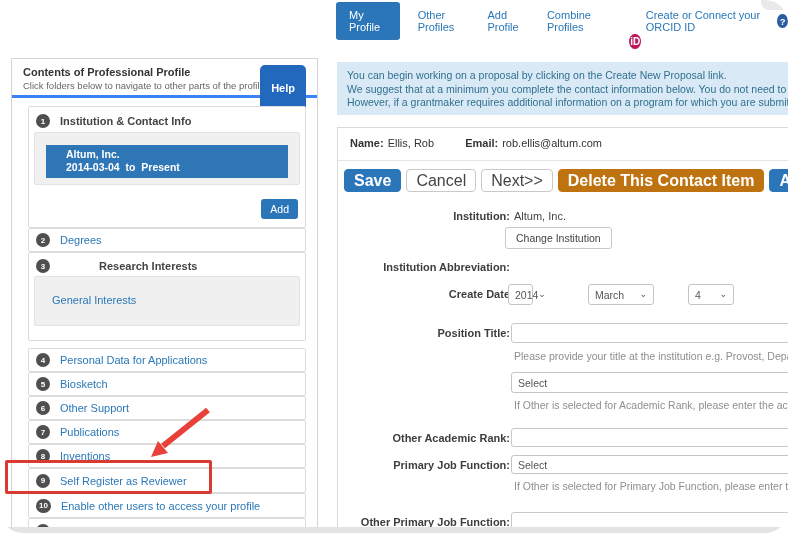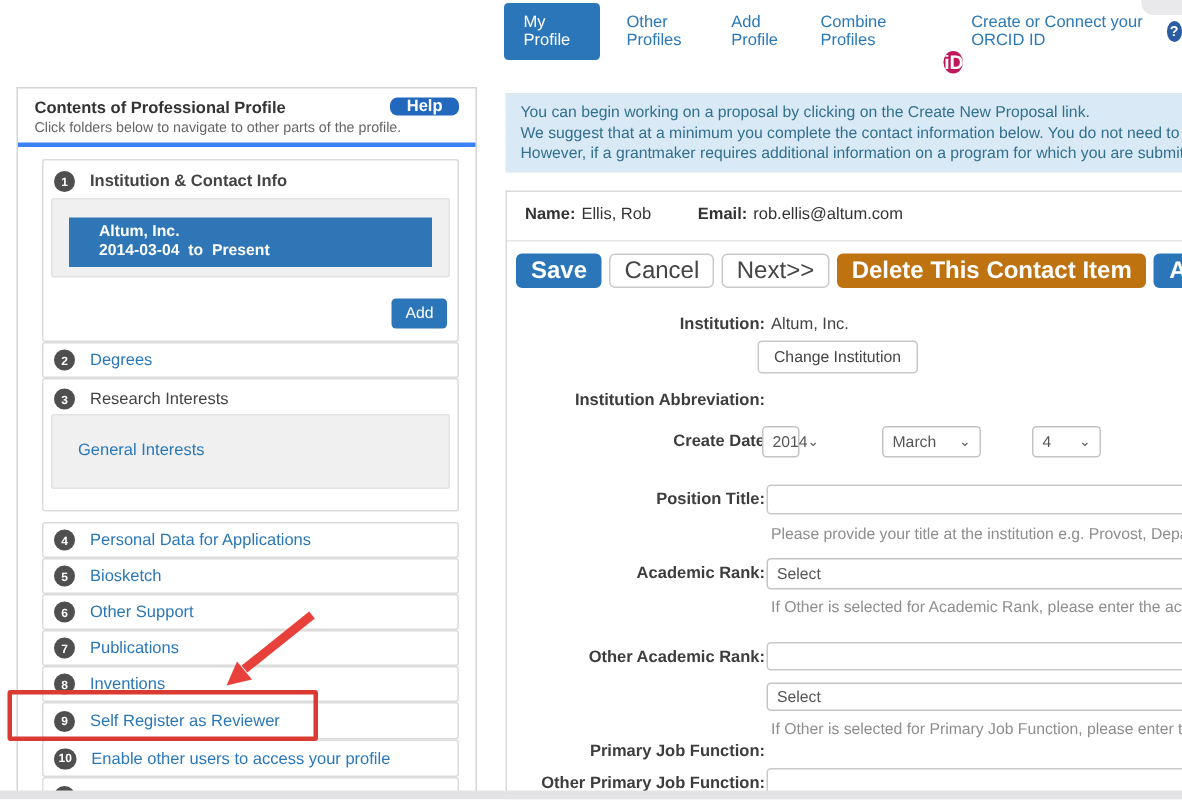--- a/index.html
+++ b/index.html
@@ -1,39 +1,39 @@
 <!DOCTYPE html>
 <html><head>
 <meta charset="utf-8">
 <style>
   * { margin:0; padding:0; box-sizing:border-box; }
   html,body { background:#ffffff; }
   body { font-family:"Liberation Sans", sans-serif; }
   #screen {
     position:relative; width:788px; height:533px; overflow:hidden;
-    background:#ffffff; font-size:11px; color:#3d3d3d;
+    background:#ffffff; font-size:11px; color:#3d3d3d;border-radius:23px;
   }
   
   .topnav { position:absolute; left:336px; top:0; height:42px; display:flex; align-items:center; gap:18px; }
   .nav-btn-active { background:#2b76b9; color:#fff; padding:7px 13px; border-radius:3px; font-size:11px; cursor:pointer; }
   .nav-link { color:#2a78b8; font-size:11px; cursor:pointer; text-decoration:none; }
   .orcid-group { display:flex; align-items:center; gap:5px; }
   .orcid-badge { width:15px; height:15px; border-radius:50%; background:#be185d; color:#fff;
-    font-size:13px; font-weight:bold; display:flex; align-items:center; justify-content:center;margin-top:40px; }
+    font-size:10px; font-weight:bold; display:flex; align-items:center; justify-content:center;margin-top:40px; }
   .q-badge { width:14px; height:14px; border-radius:50%; background:#2b5ba1; color:#fff;
     font-size:9.5px; font-weight:bold; display:flex; align-items:center; justify-content:center; cursor:pointer; }
   .corner-gray { position:absolute; right:0; top:0; width:27px; height:10px; background:#e9e9eb; border-bottom-left-radius:8px; }
   
   .sidebar { position:absolute; left:11px; top:58px; width:307px; height:475px;
     background:#fff; border:1px solid #d5d5d5; border-bottom:none; }
   .sb-header { position:relative; height:39px; border-bottom:3px solid #3b82f6; padding:7px 10px 0 11px; }
   .sb-title { font-weight:bold; font-size:11px; color:#333; }
   .sb-sub { font-size:9.5px; color:#666; margin-top:2px; }
   .help-btn { position:absolute; right:11px; top:6px; background:#1f63bb; background:#2268bc; color:#fff;
-    font-size:11px; font-weight:bold; padding:0 11px; border-radius:5px; border:none; cursor:pointer; }
+    font-size:11px; font-weight:bold; padding:17px 11px; border-radius:5px; border:none; cursor:pointer; }
   .sb-card { position:absolute; left:16px; width:278px; background:#fff; border:1px solid #dcdcdc; border-radius:2px; }
   .sb-row { display:flex; align-items:center; gap:10px; padding-left:7px; }
   .badge { min-width:14px; height:14px; padding:0 3px; border-radius:8px; background:#4f4f4f; color:#fff;
     font-size:8px; font-weight:bold; display:flex; align-items:center; justify-content:center; flex:none; }
   .sb-dark { color:#444; font-weight:bold; font-size:11px; }
   .sb-link { color:#2a78b8; font-size:11px; cursor:pointer; }
   .gray-panel { position:absolute; left:5px; width:266px; background:#f0f0f0; border:1px solid #e2e2e2; border-radius:2px; }
   .blue-entry { position:absolute; left:11px; top:12px; width:242px; height:33px; background:#2e76b6; color:#fff;
     font-size:10.5px; font-weight:bold; padding:3px 20px; line-height:13px; cursor:pointer; white-space:pre; }
   .add-btn { position:absolute; right:7px; bottom:8px; background:#2b76b9; color:#fff; border:none;
@@ -111,21 +111,21 @@
     <div class="sb-card" style="top:169px; height:24px;">
       <div class="sb-row" style="height:22px;">
         <span class="badge">2</span>
         <span class="sb-link">Degrees</span>
       </div>
     </div>
 
     <div class="sb-card" style="top:193px; height:89px;">
       <div class="sb-row" style="padding-top:6px;">
         <span class="badge">3</span>
-        <span class="sb-dark" style="font-weight:normal;">Research Interests</span>
+        <span class="sb-dark" style="font-weight:bold;margin-left:39px;">Research Interests</span>
       </div>
       <div class="gray-panel" style="top:23px; height:50px;">
         <span class="sb-link" style="position:absolute; left:17px; top:17px;">General Interests</span>
       </div>
     </div>
 
     <div class="sb-card" style="top:289px; height:24px;">
       <div class="sb-row" style="height:22px;">
         <span class="badge">4</span>
         <span class="sb-link">Personal Data for Applications</span>
@@ -220,30 +220,29 @@
     </div>
     <div class="f-select" style="left:350px; top:156px; width:46px;">
       <span>4</span>
       <span class="chev">⌄</span>
     </div>
 
     <div class="f-label" style="top:199px;">Position Title:</div>
     <div class="f-input" style="top:195px;"></div>
     <div class="f-help" style="top:222px;">Please provide your title at the institution e.g. Provost, Department Head, Vice</div>
 
-    <div class="f-label" style="top:248px;">Academic Rank:</div>
     <div class="f-select" style="left:173px; top:244px; width:300px;">
       <span>Select</span>
     </div>
     <div class="f-help" style="top:271px;">If Other is selected for Academic Rank, please enter the academic rank in the f</div>
 
     <div class="f-label" style="top:304px;">Other Academic Rank:</div>
     <div class="f-input" style="top:300px; height:19px;"></div>
 
-    <div class="f-label" style="top:331px;margin-top:36px;">Primary Job Function:</div>
+    <div class="f-label" style="top:331px;">Primary Job Function:</div>
     <div class="f-select" style="left:173px; top:327px; width:300px; height:19px;">
       <span>Select</span>
     </div>
     <div class="f-help" style="top:352px;">If Other is selected for Primary Job Function, please enter the Primary Job Fun</div>
 
     <div class="f-label" style="top:388px;">Other Primary Job Function:</div>
     <div class="f-input" style="top:384px; height:26px;"></div>
   </div>
 
   <div class="bottom-bar"></div>

